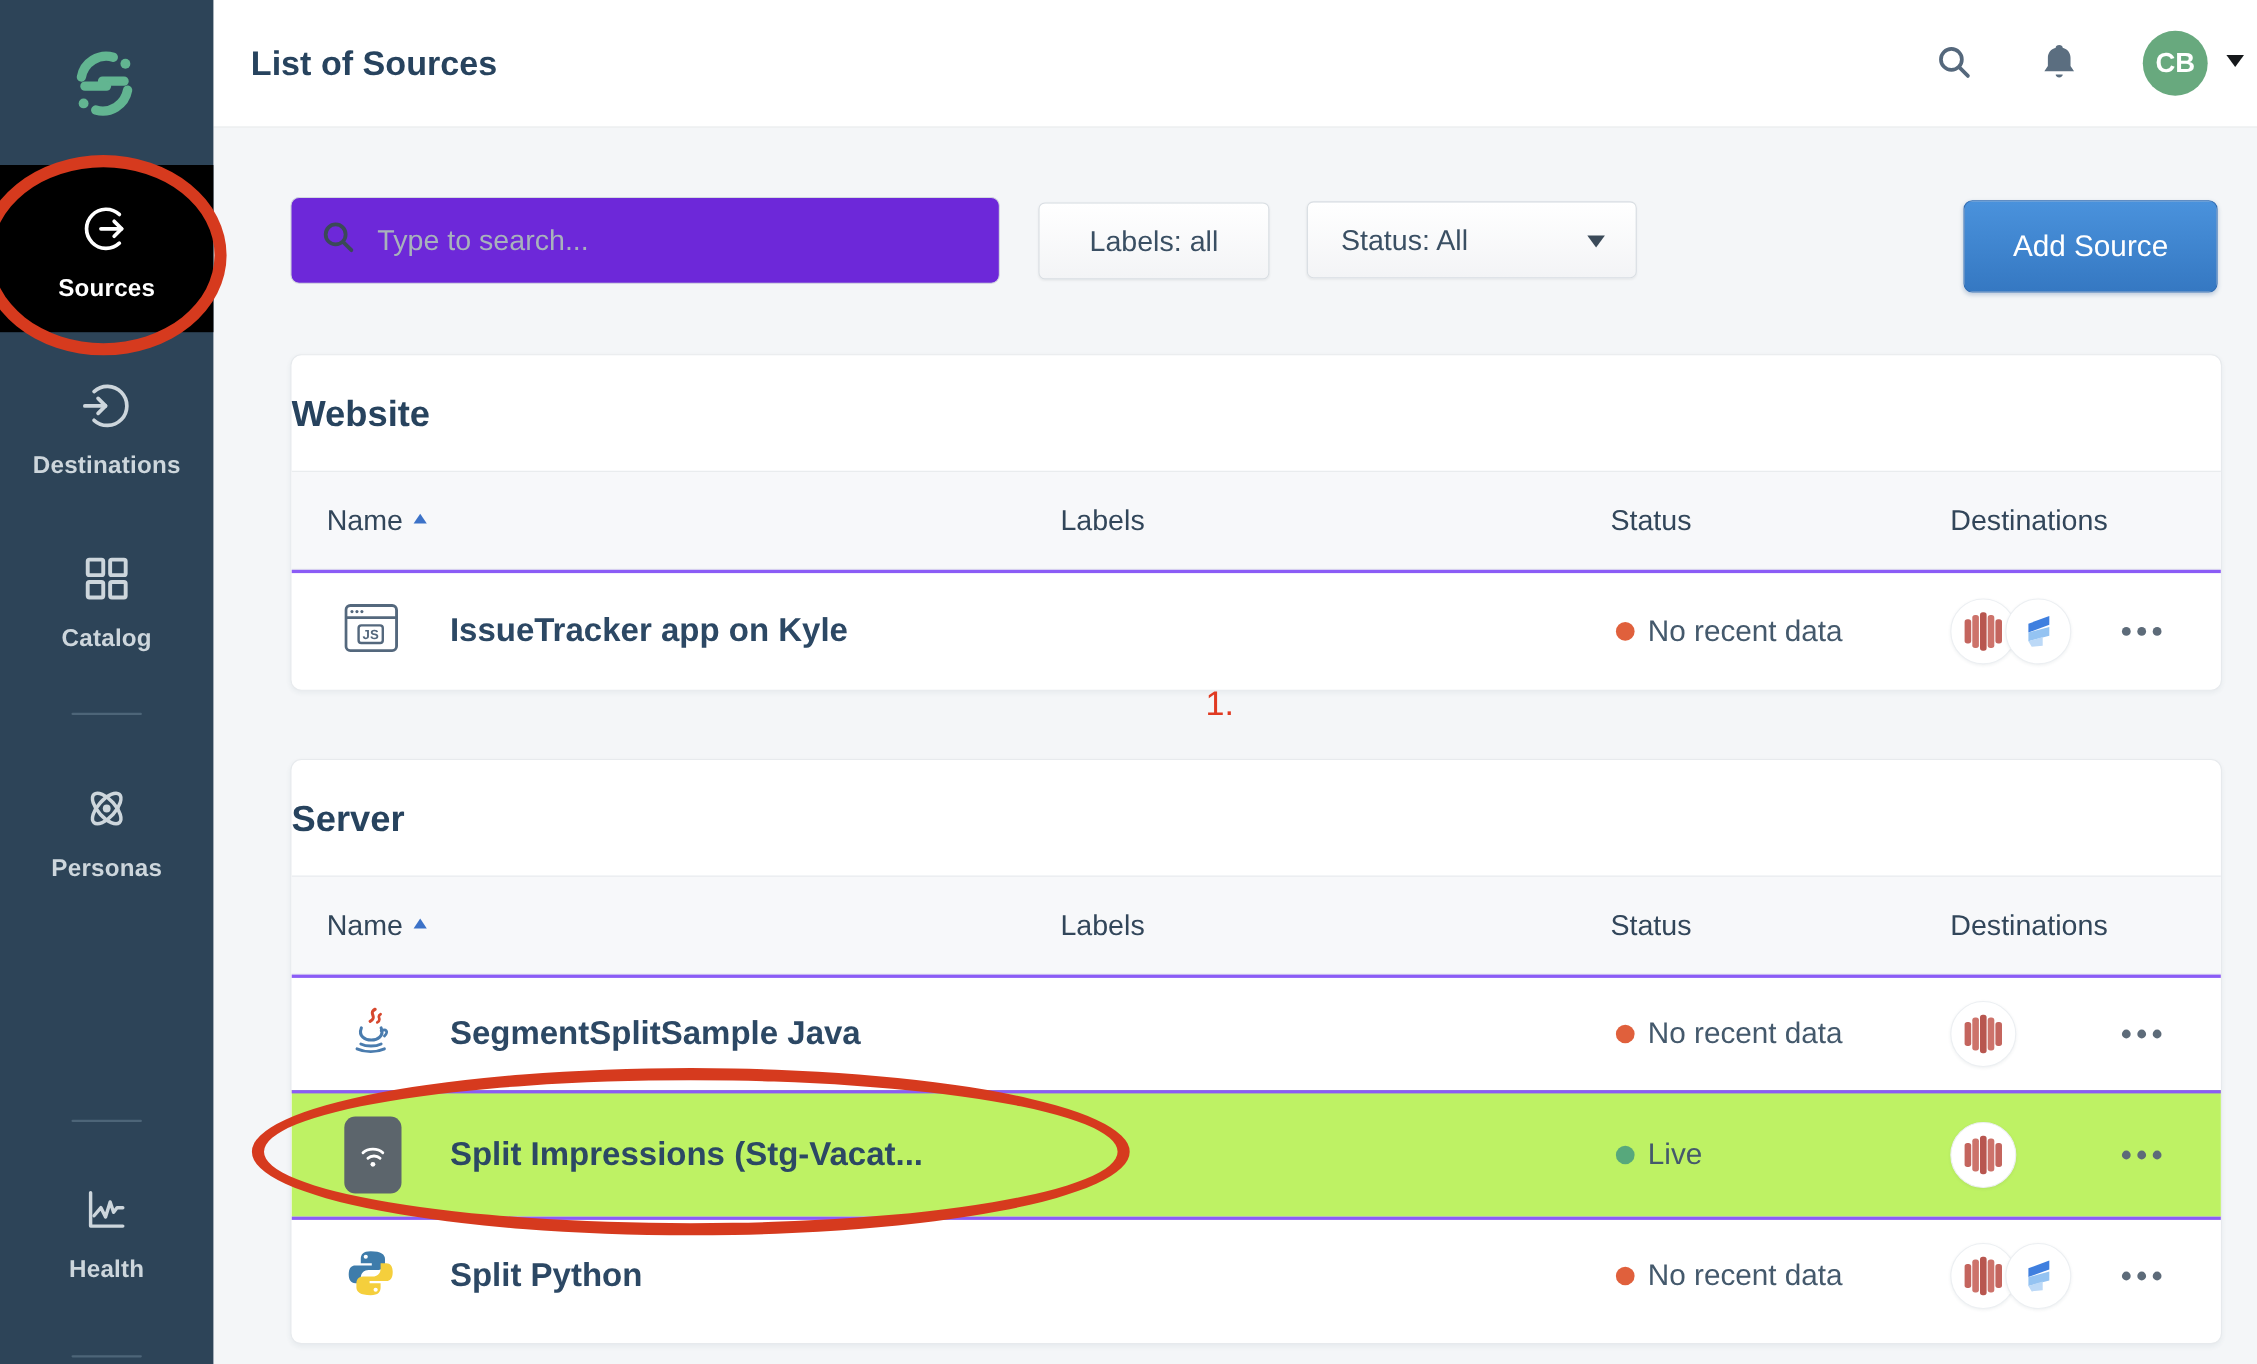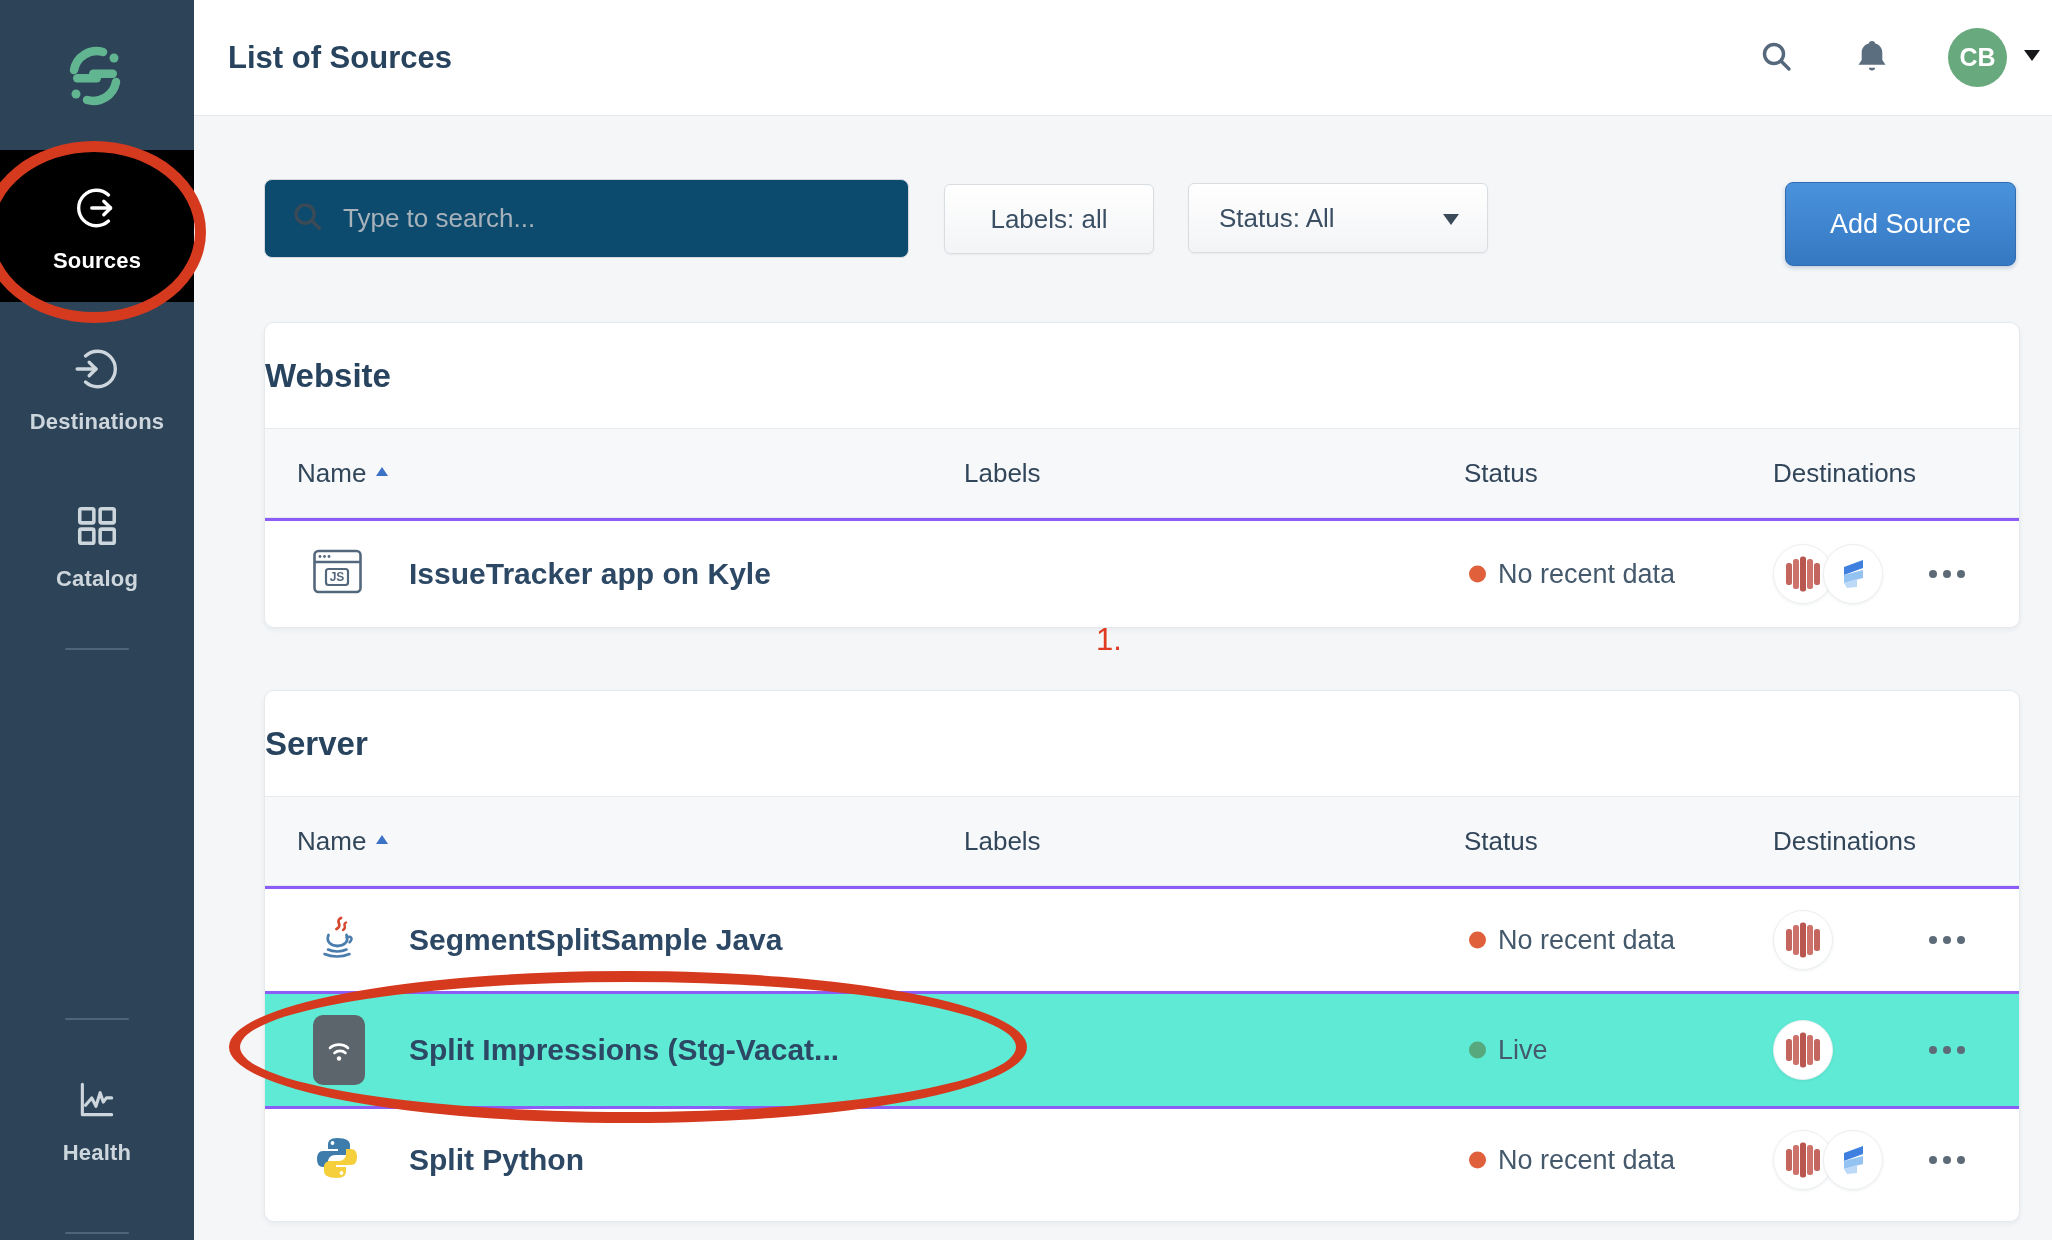--- a/index.html
+++ b/index.html
@@ -19,21 +19,21 @@
   .topbar{position:absolute;left:194px;top:0;width:1858px;height:115px;background:#fff;border-bottom:1px solid #e4e8ea;z-index:4;}
   .page-title{position:absolute;left:34px;top:0;height:115px;display:flex;align-items:center;
               font-size:31px;font-weight:700;color:#27435e;}
   .tb-ico{position:absolute;top:35px;cursor:pointer;}
   .avatar{position:absolute;left:1754px;top:28px;width:59px;height:59px;border-radius:50%;background:#68a97e;
           display:flex;align-items:center;justify-content:center;color:#fff;font-size:25px;font-weight:700;cursor:pointer;}
   .avatar-caret{position:absolute;left:1830px;top:50px;width:0;height:0;border-left:8px solid transparent;
           border-right:8px solid transparent;border-top:11px solid #15181b;cursor:pointer;}
 
   
-  .searchbox{position:absolute;left:264px;top:179px;width:645px;height:79px;background:#0c4a6e;
+  .searchbox{position:absolute;left:264px;top:179px;width:645px;height:79px;background:#6d28d9;
              border:1px solid #d3d9de;border-radius:8px;box-sizing:border-box;display:flex;align-items:center;}
   .searchbox .ph{margin-left:14px;font-size:26px;color:#a8b2bb;}
   .filter-btn{position:absolute;height:70px;background:linear-gradient(#ffffff,#f3f4f6);
               border:1px solid #d8dde2;border-radius:6px;box-sizing:border-box;
               display:flex;align-items:center;justify-content:center;font-size:26px;color:#3a4f63;
               box-shadow:0 1px 2px rgba(0,0,0,.05);cursor:pointer;}
   .btn-labels{left:944px;top:184px;width:210px;}
   .btn-status{left:1188px;top:183px;width:300px;justify-content:flex-start;padding-left:30px;}
   .btn-status .caret{position:absolute;right:28px;top:30px;width:0;height:0;border-left:8px solid transparent;
               border-right:8px solid transparent;border-top:11px solid #3b4a59;}
@@ -53,21 +53,21 @@
   .col-name{left:32px;color:#3c72c8;cursor:pointer;}
   .sort-tri{display:inline-block;width:0;height:0;border-left:6px solid transparent;border-right:6px solid transparent;
             border-bottom:9px solid #3c72c8;margin-left:10px;margin-bottom:3px;}
   .col-labels{left:699px;}
   .col-status{left:1199px;}
   .col-dest{left:1508px;}
 
   .srow{position:relative;width:100%;border-top:3px solid #8b5cf6;box-sizing:border-box;cursor:pointer;}
   .srow:first-of-type{border-top:none;}
   .srow.h108{height:108px;} .srow.h105{height:105px;} .srow.h115{height:115px;}
-  .srow.highlight{background:#5eead4;text-decoration:underline;}
+  .srow.highlight{background:#bef264;text-decoration:underline;}
   .vcenter{position:absolute;top:50%;transform:translateY(-50%);}
   .src-icon{left:48px;}
   .src-name{left:144px;font-size:30px;font-weight:700;color:#2c4864;white-space:nowrap;}
   .row-status{left:1204px;display:flex;align-items:center;}
   .sdot{width:17px;height:17px;border-radius:50%;margin-right:12px;}
   .sdot.err{background:#e0603c;} .sdot.live{background:#57a87c;}
   .stext{font-size:27px;color:#44596c;}
   .dest-circle{position:absolute;top:50%;transform:translateY(-50%);width:60px;height:60px;border-radius:50%;
                background:#fff;border:1px solid #eceff2;box-sizing:border-box;box-shadow:0 1px 3px rgba(40,60,80,.08);
                display:flex;align-items:center;justify-content:center;}
@@ -133,20 +133,30 @@
           <rect x="25" y="5.5" width="13.5" height="13.5" rx="1.5"></rect>
           <rect x="5.5" y="25" width="13.5" height="13.5" rx="1.5"></rect>
           <rect x="25" y="25" width="13.5" height="13.5" rx="1.5"></rect>
         </svg>
       </span>
       <span class="lbl">Catalog</span>
     </div>
 
     <div class="nav-div" style="top:648px;"></div>
 
+    <div class="nav-item" style="top:712px;">
+      <span>
+        <svg width="46" height="46" viewBox="0 0 44 44" fill="none" stroke="#cdd6dc" stroke-width="3">
+          <ellipse cx="22" cy="22" rx="16.5" ry="7.5" transform="rotate(-48 22 22)"></ellipse>
+          <ellipse cx="22" cy="22" rx="16.5" ry="7.5" transform="rotate(48 22 22)"></ellipse>
+          <circle cx="22" cy="22" r="3.4" fill="#cdd6dc" stroke="none"></circle>
+        </svg>
+      </span>
+      <span class="lbl">Personas</span>
+    </div>
 
 
     <div class="nav-div" style="top:1018px;"></div>
 
     <div class="nav-item" style="top:1077px;">
       <span>
         <svg width="46" height="46" viewBox="0 0 44 44" fill="none" stroke="#cdd6dc" stroke-width="3" stroke-linecap="round" stroke-linejoin="round">
           <path d="M8 7 V36 H36"></path>
           <path d="M11 27 L17 20 L21 28 L25 15 L28 24 L31 20 H36"></path>
         </svg>

